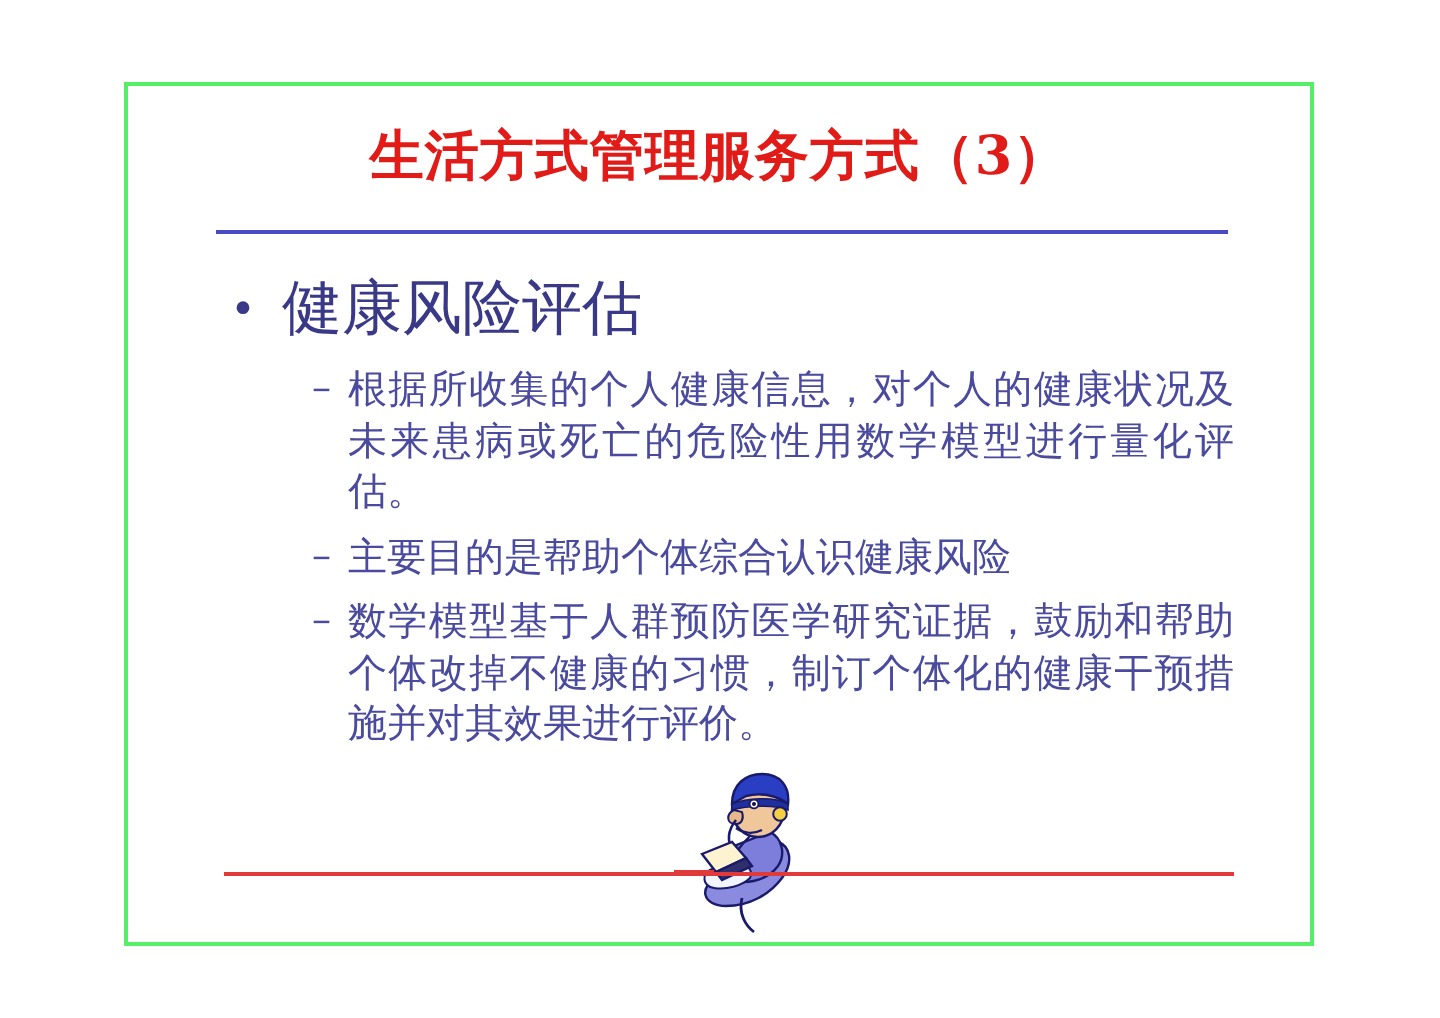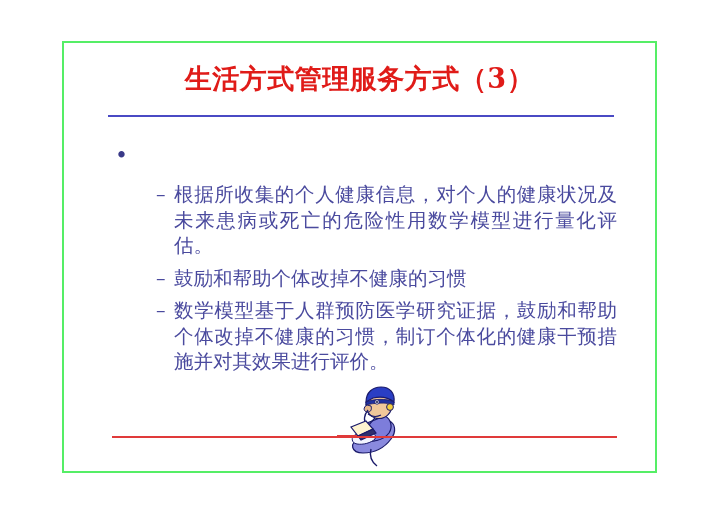--- a/index.html
+++ b/index.html
@@ -139,32 +139,33 @@
   <div id="frame"></div>
 
   <div id="title">生活方式管理服务方式（3）</div>
 
   <div id="divider-blue"></div>
 
   <div id="body">
 
     <div class="l1">
       <span class="marker">•</span>
+      <span class="txt">健康风险评估</span>
     </div>
 
     <div class="l2list">
 
       <div class="l2">
         <span class="marker">–</span>
         <span class="txt">根据所收集的个人健康信息，对个人的健康状况及未来患病或死亡的危险性用数学模型进行量化评估。</span>
       </div>
 
       <div class="l2">
         <span class="marker">–</span>
-        <span class="txt">鼓励和帮助个体改掉不健康的习惯</span>
+        <span class="txt">主要目的是帮助个体综合认识健康风险</span>
       </div>
 
       <div class="l2">
         <span class="marker">–</span>
         <span class="txt">数学模型基于人群预防医学研究证据，鼓励和帮助个体改掉不健康的习惯，制订个体化的健康干预措施并对其效果进行评价。</span>
       </div>
 
     </div>
   </div>
 

